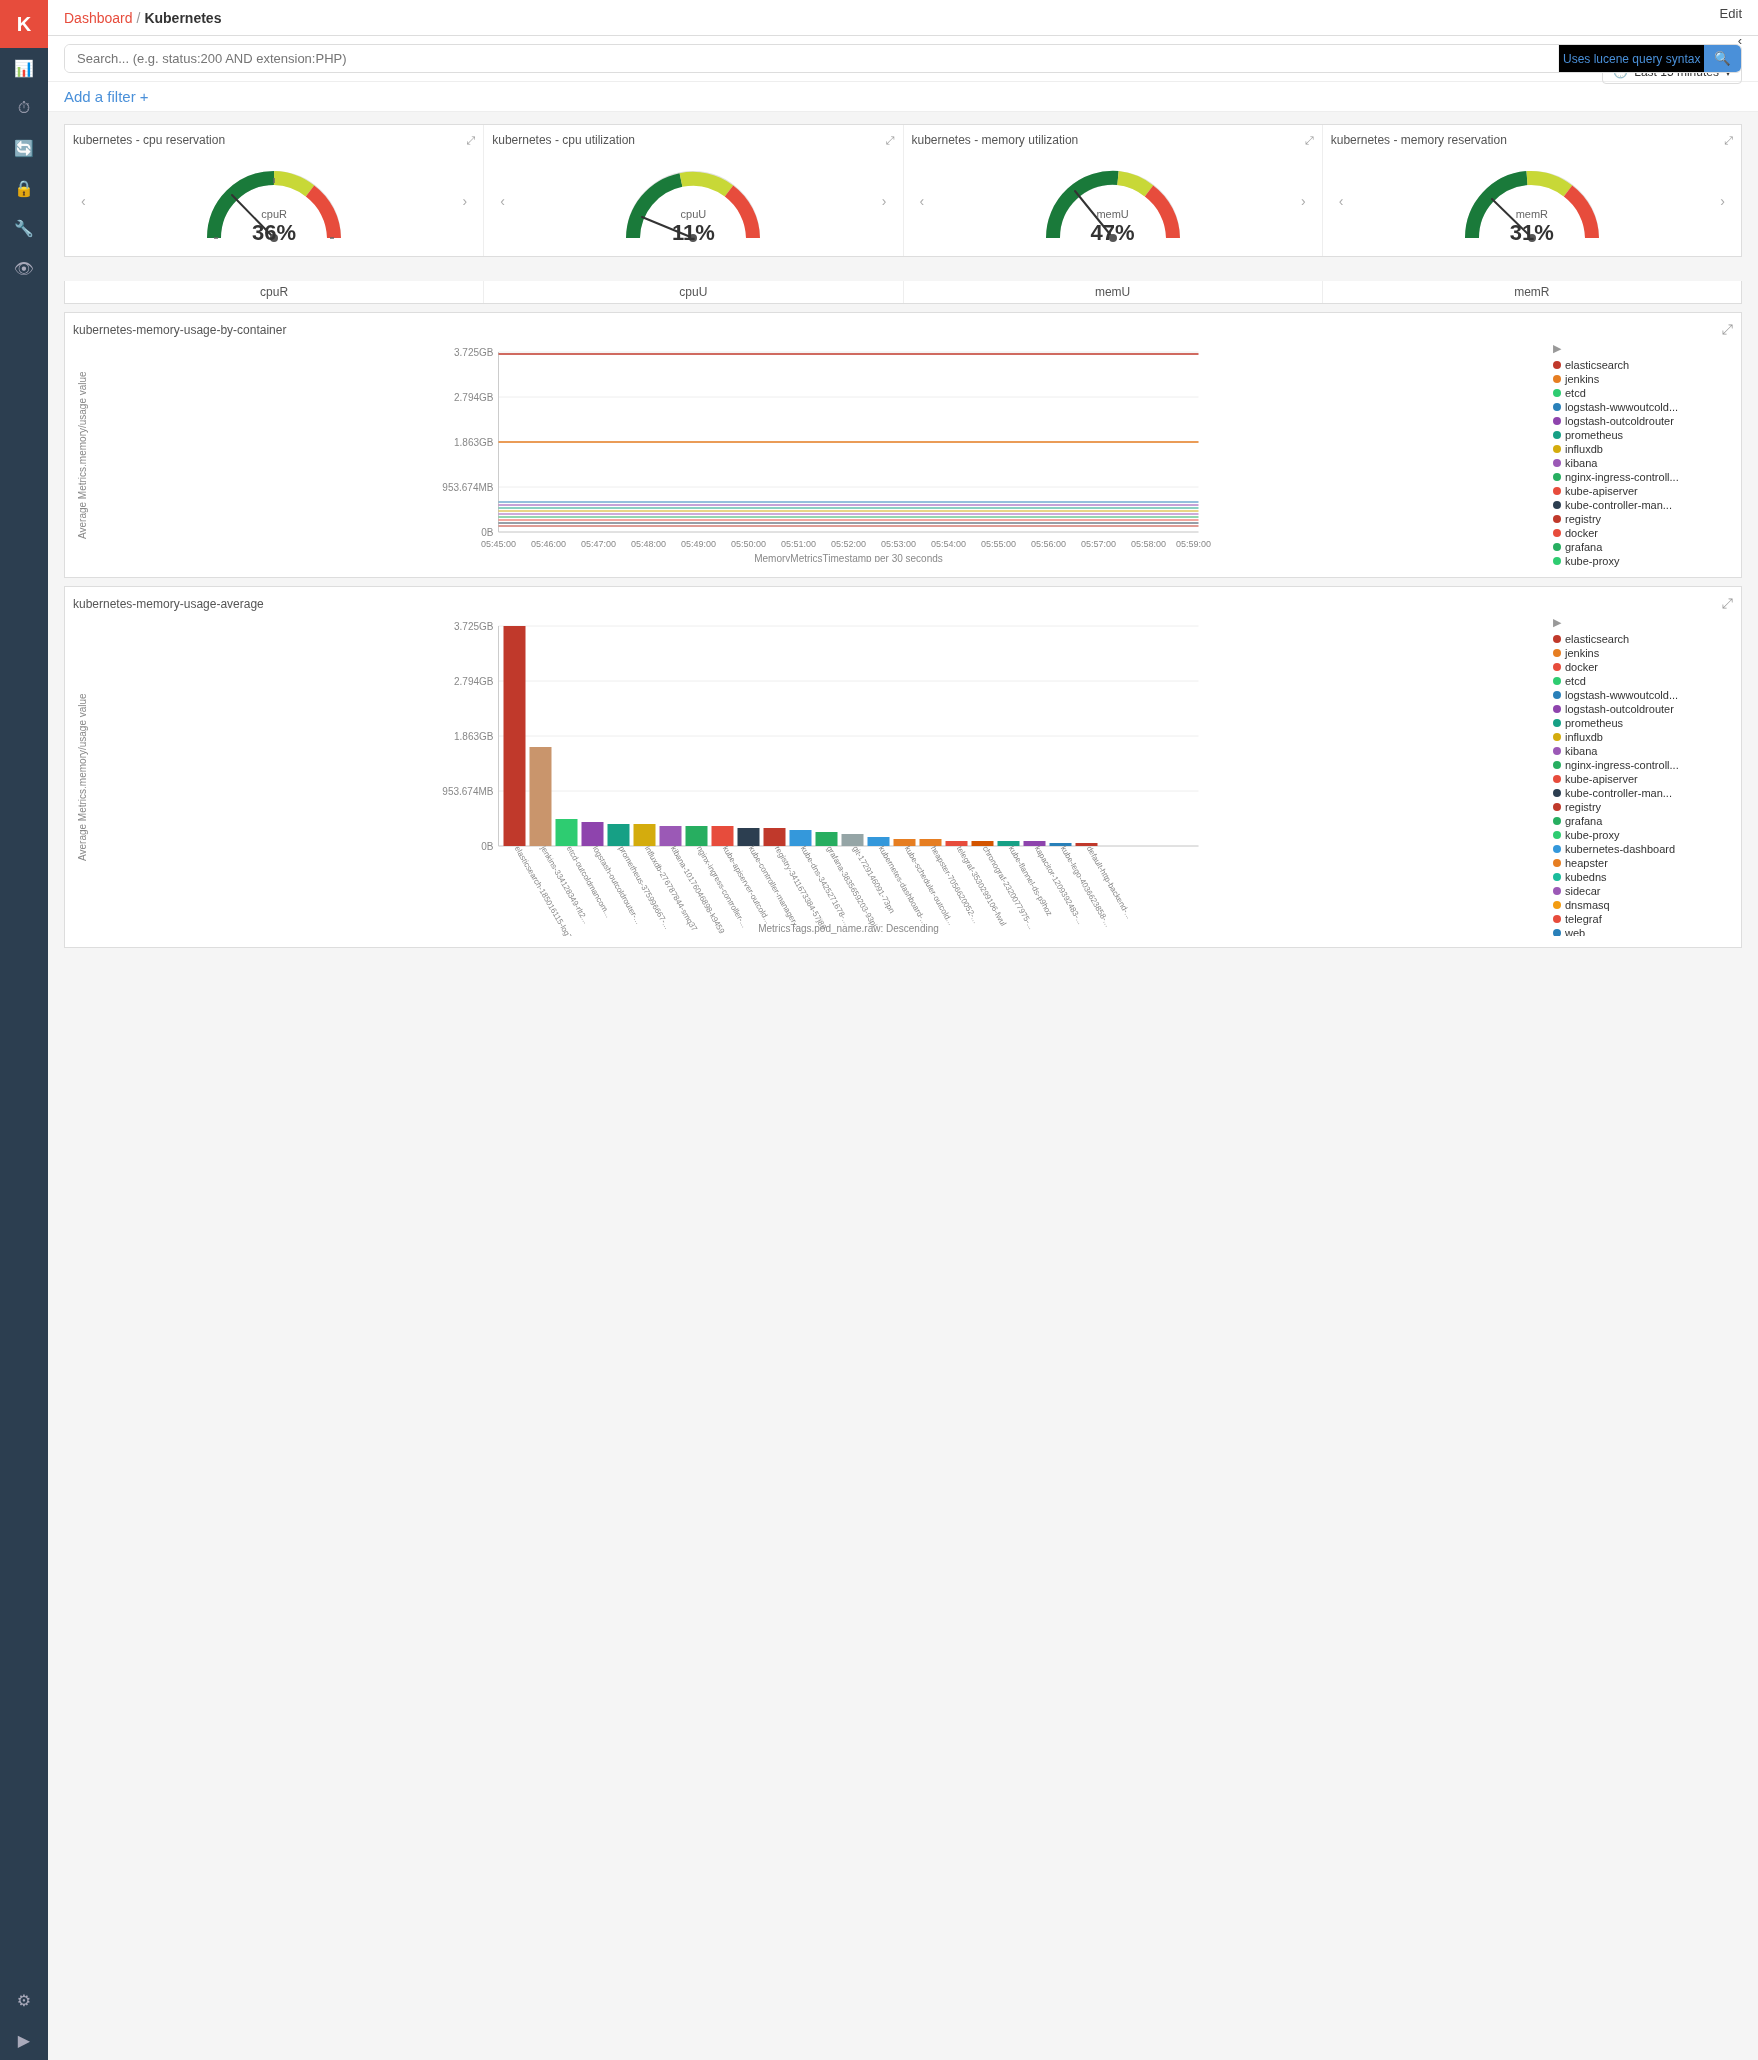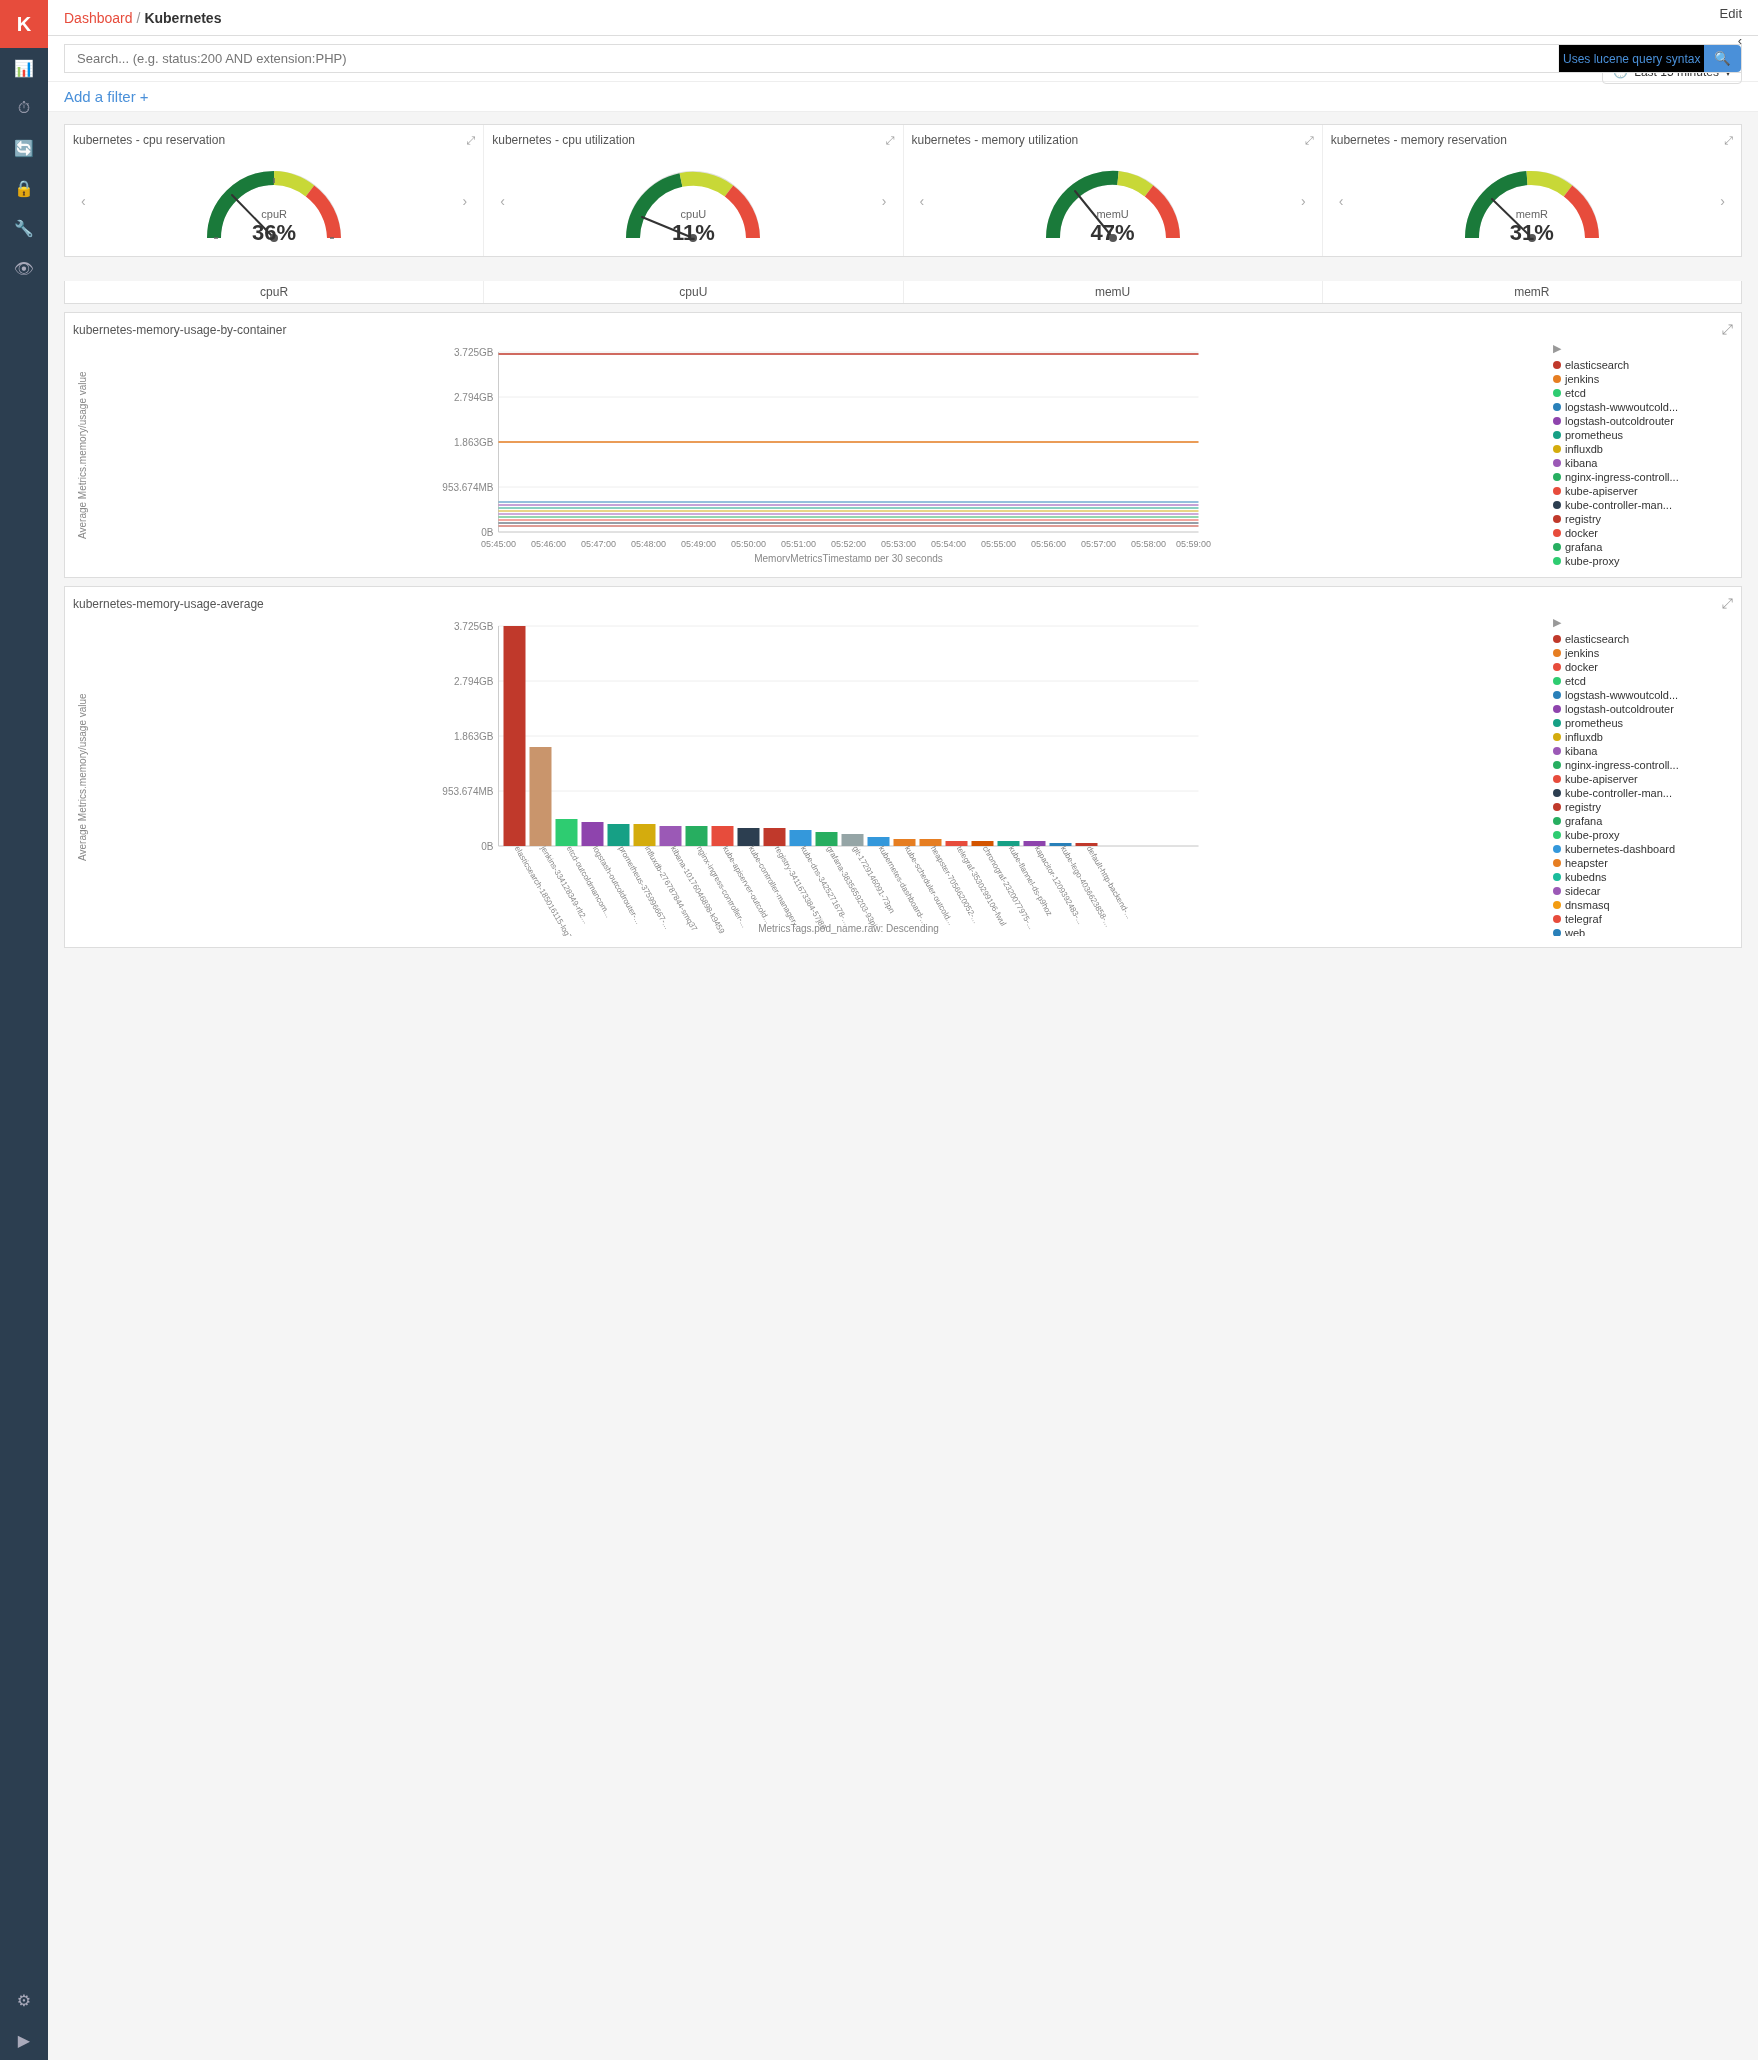--- a/index.html
+++ b/index.html
@@ -144,21 +144,21 @@
       <span class="header-btn">‹</span>
       <div class="time-range">
         <span>🕐</span>
         <span>Last 15 minutes</span>
         <span>▾</span>
       </div>
     </div>
   </div>
 
   <div class="search-bar">
-    <div style="flex:1; display:flex; border:1px solid #ddd; border-radius:0; overflow:hidden;">
+    <div style="flex:1; display:flex; border:1px solid #ddd; border-radius:6px; overflow:hidden;">
       <input type="text" class="search-input" style="flex: 1 1 0%; border: none; padding: 6px 12px; font-size: 13px; color: rgb(102, 102, 102); outline: none;" placeholder="Search... (e.g. status:200 AND extension:PHP)">
       <span class="search-hint" style="padding:6px 4px;background:#000000;display:flex;align-items:center;border-left:1px solid #eee;">Uses lucene query syntax</span>
       <button class="search-btn">🔍</button>
     </div>
   </div>
 
   <div class="filter-bar">
     <span class="add-filter">Add a filter +</span>
   </div>
 

